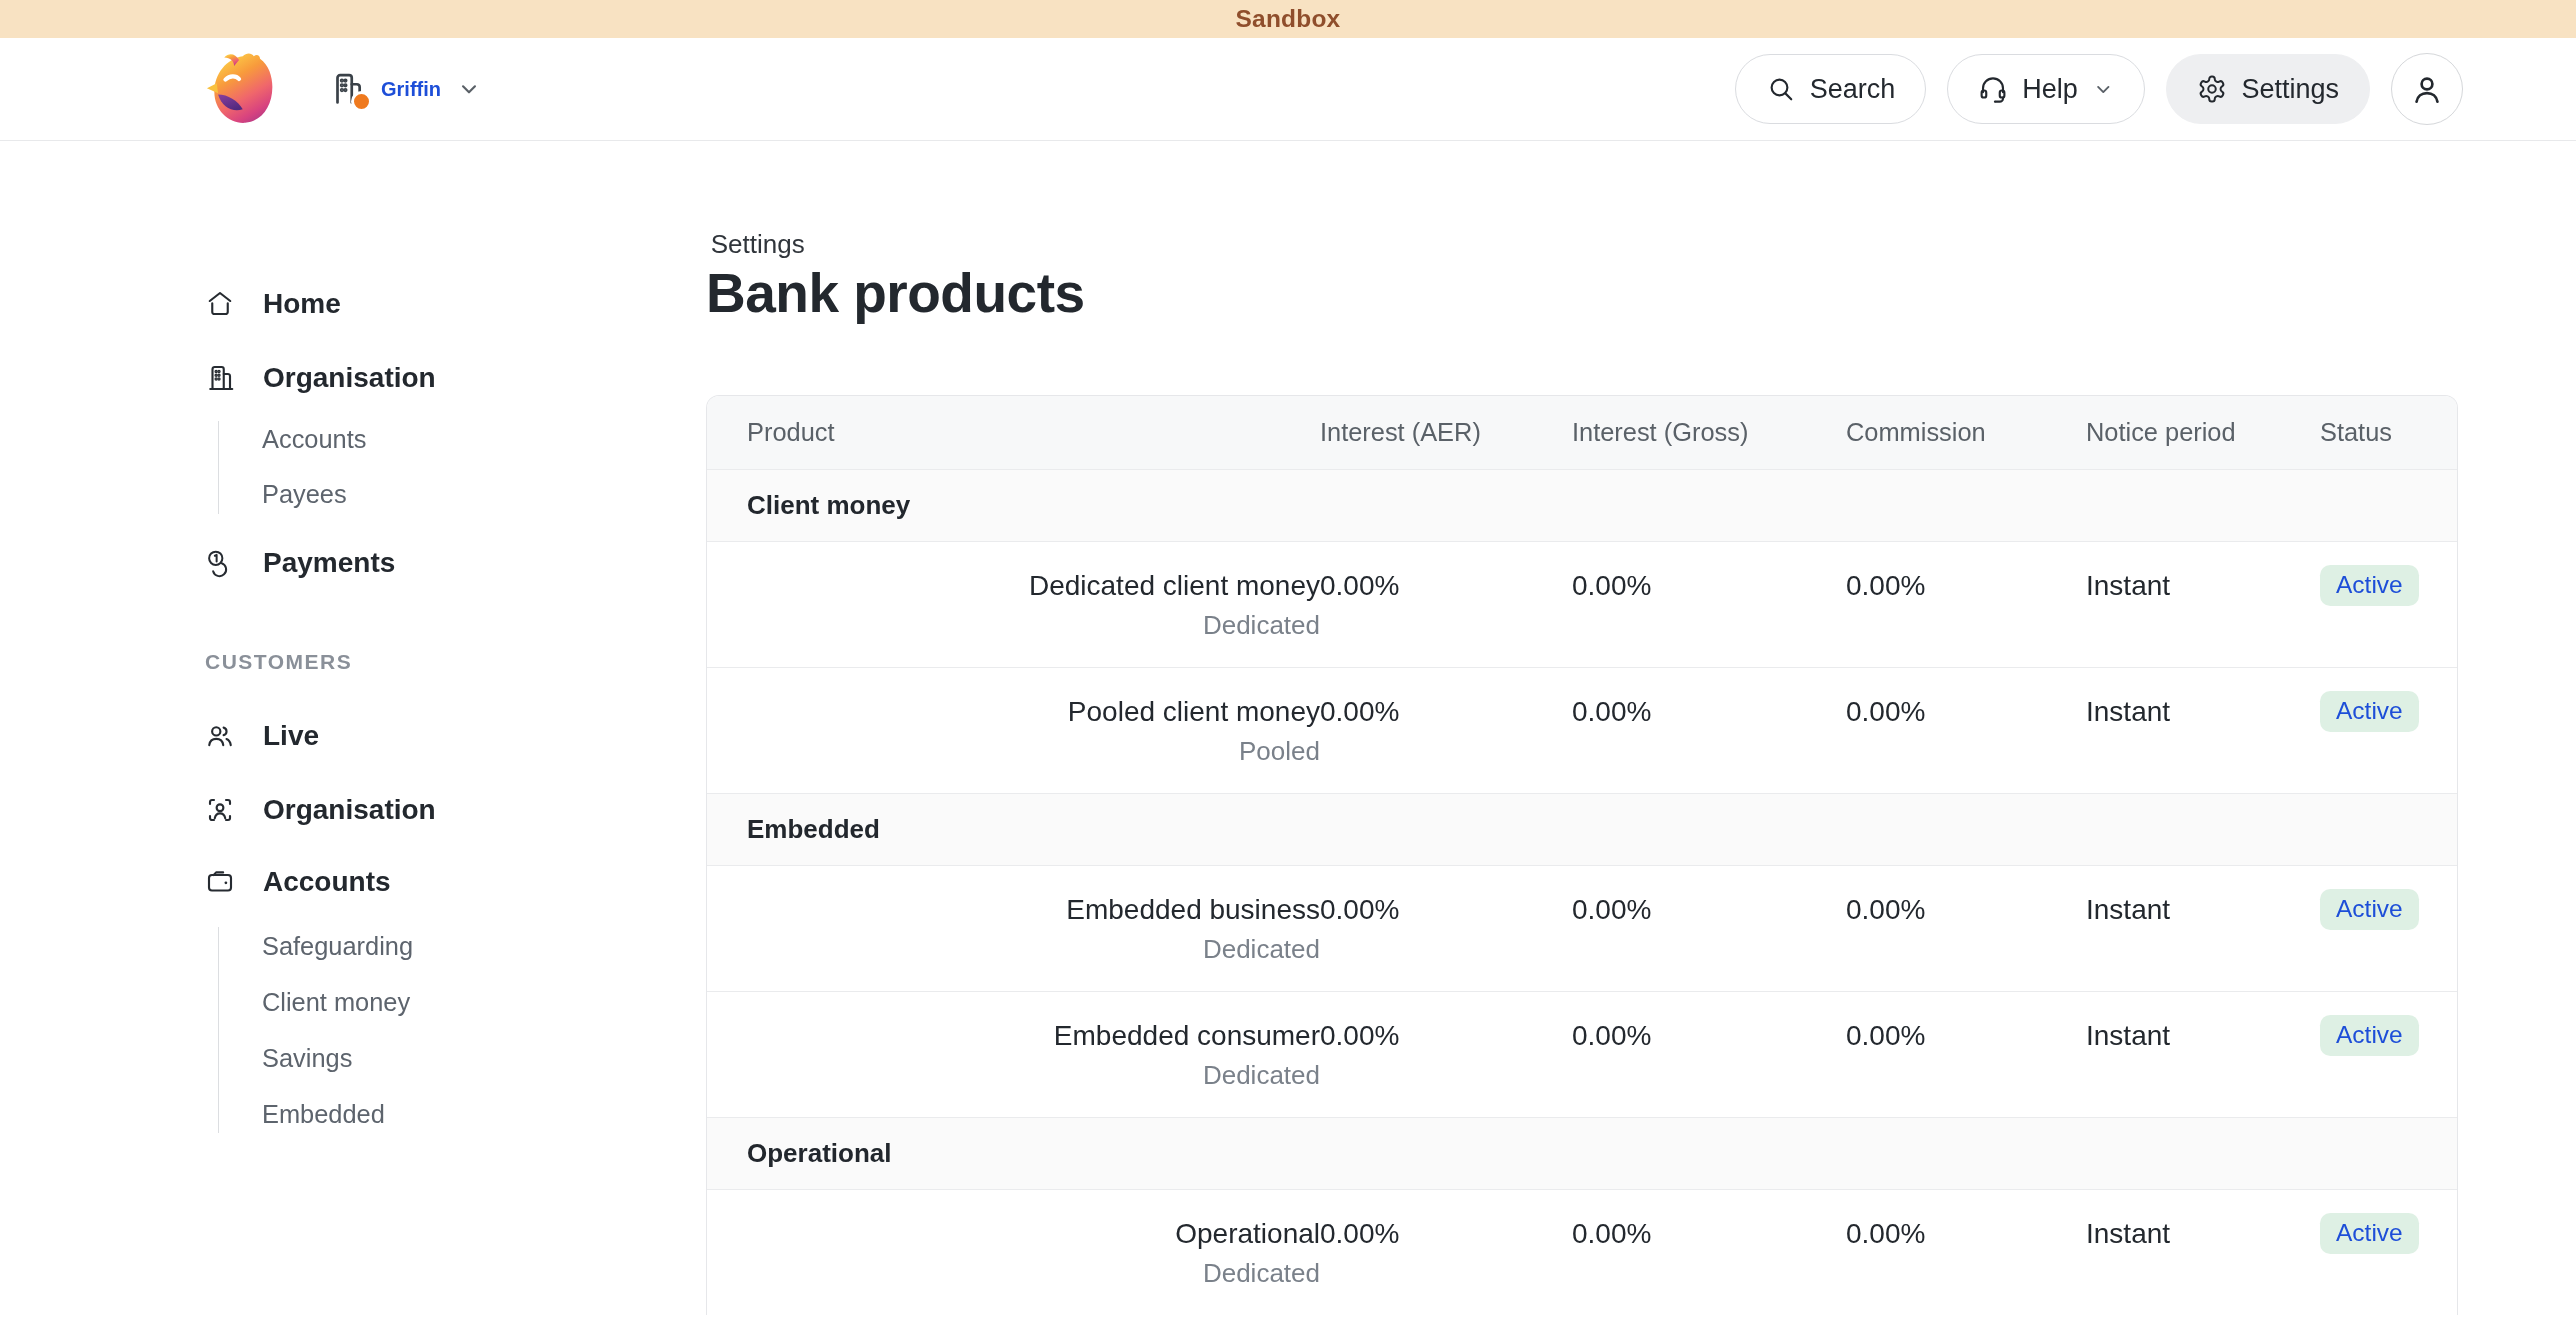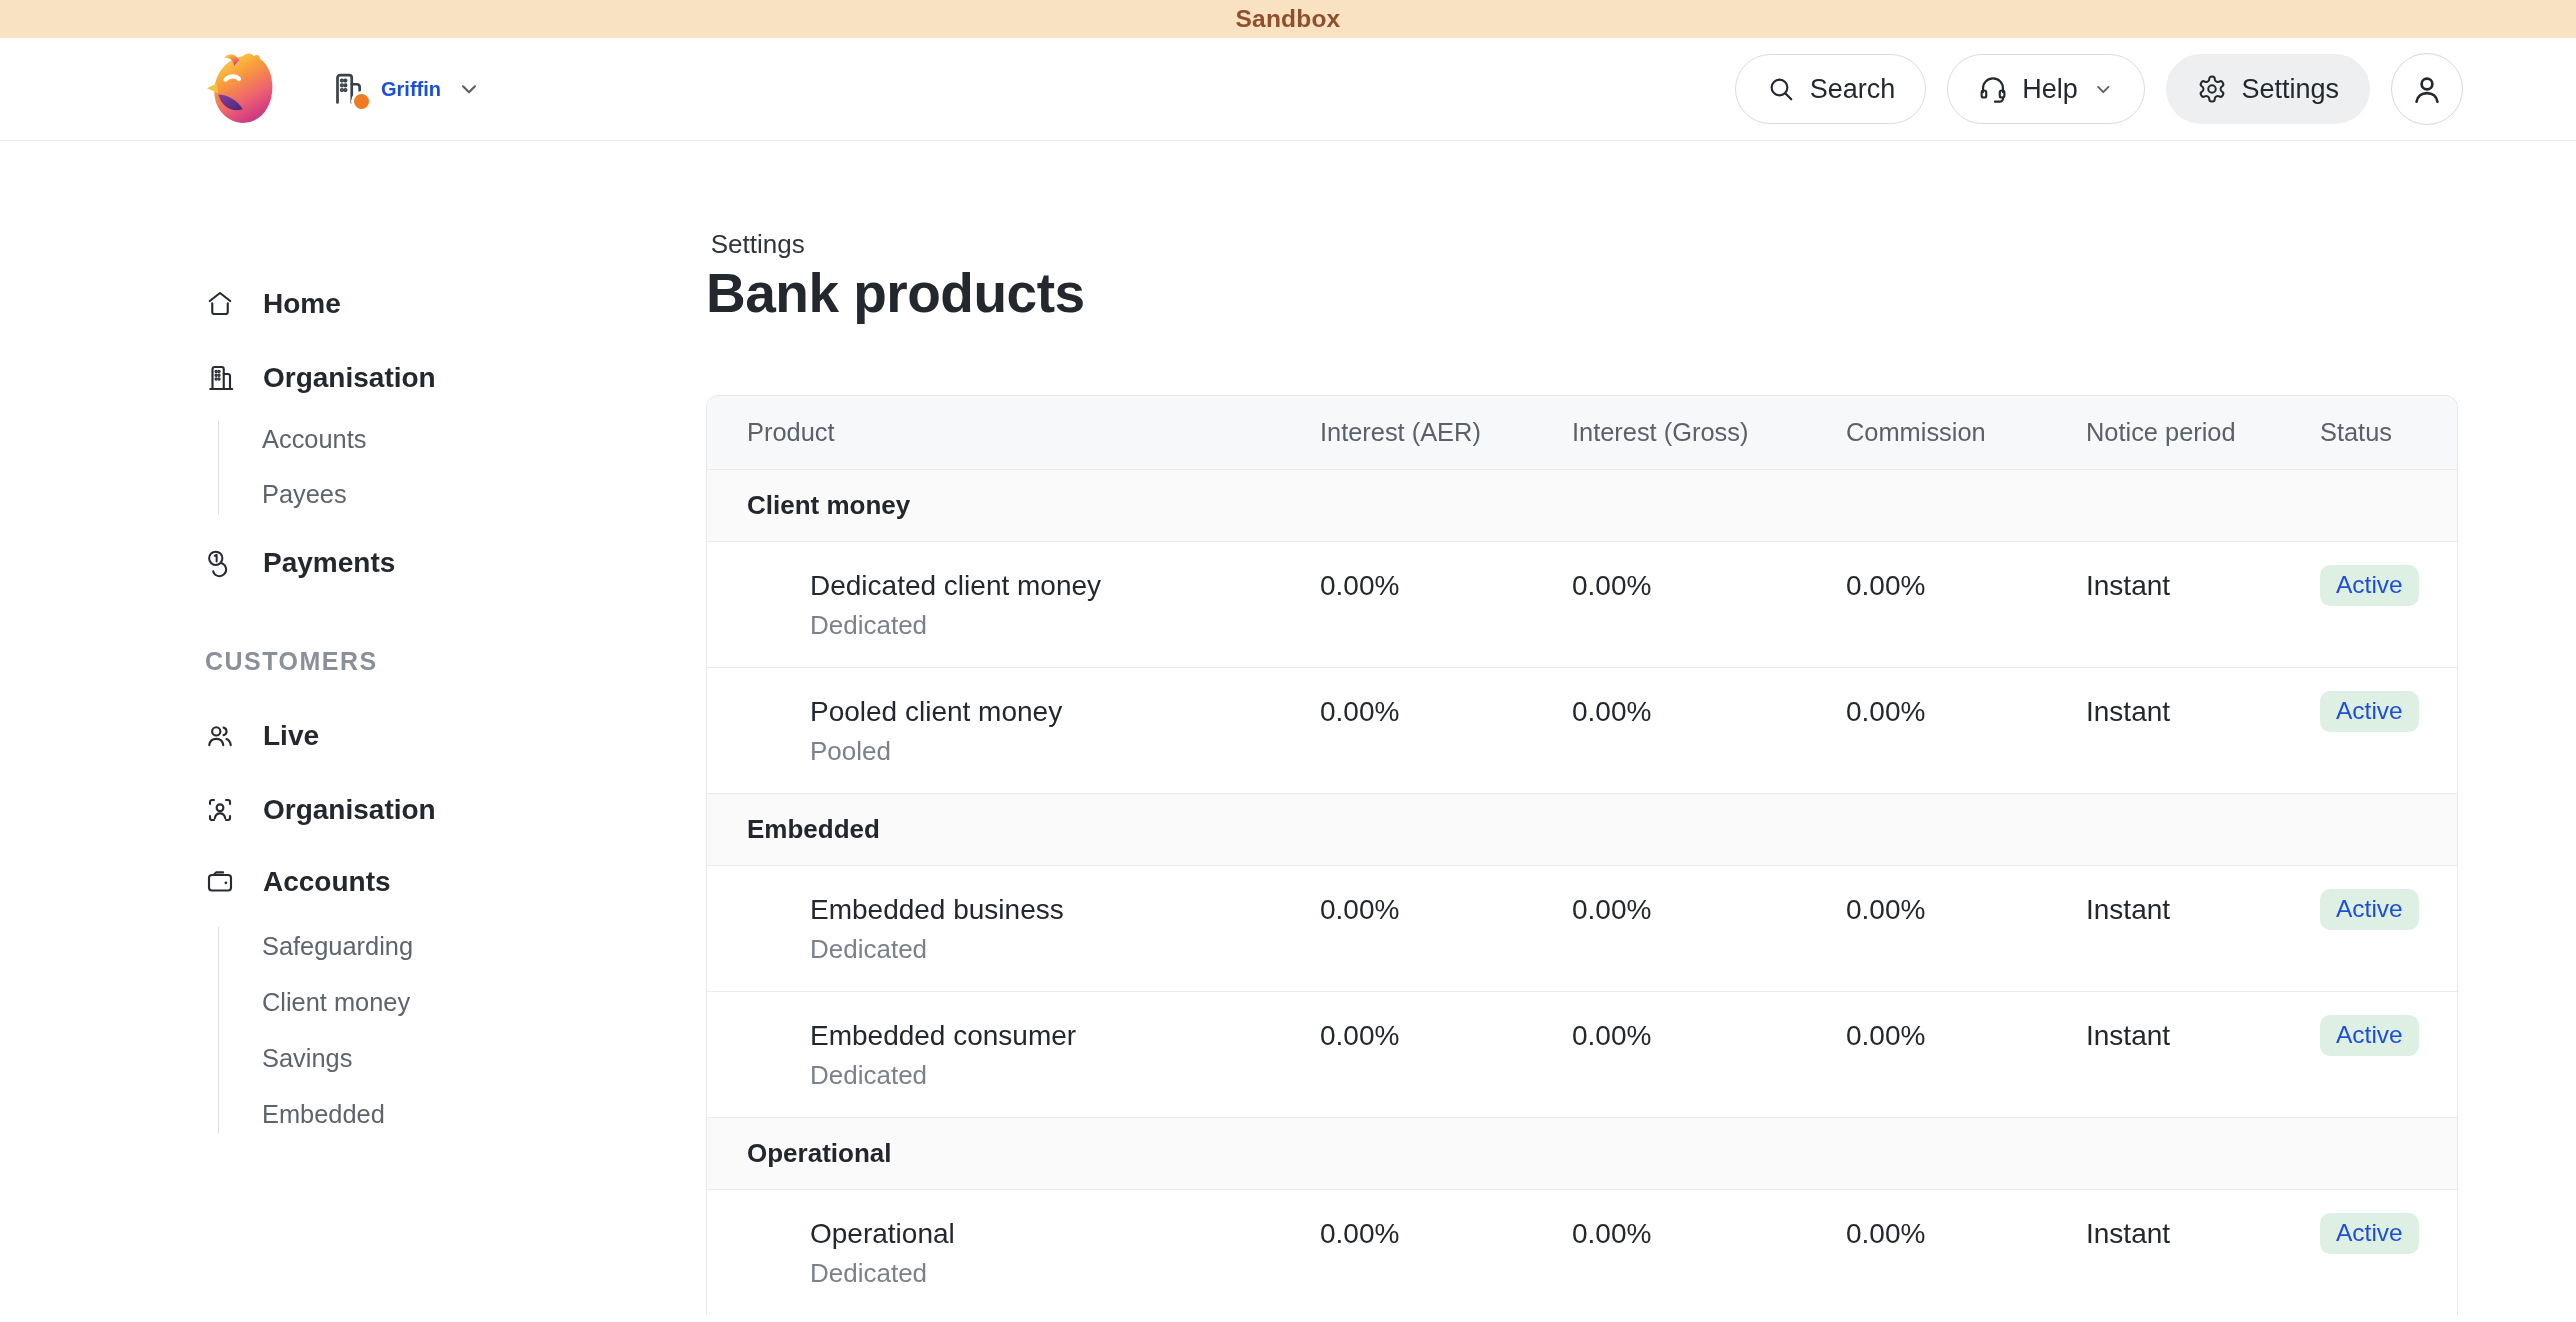--- a/index.html
+++ b/index.html
@@ -68,21 +68,21 @@
     padding-left:43px; display:flex; flex-direction:column; gap:17px;
   }
   .subnav-item {
     font-size:25.4px; color:#5d646d; height:38px;
     display:flex; align-items:center; cursor:pointer; white-space:nowrap;
   }
   .mt-org { margin-top:33px; }
   .mt-payments { margin-top:29px; }
   .section-label {
     margin:65px 0 0; height:26px; display:flex; align-items:center;
-    font-size:25px; font-weight:600; letter-spacing:1.5px; color:#8a9099;text-align:right;
+    font-size:21px; font-weight:600; letter-spacing:1.5px; color:#8a9099;text-align:right;
   }
   .mt-live { margin-top:41px; }
   .mt-apps { margin-top:33px; }
   .mt-accounts { margin-top:31px; }
   .subnav.second { margin-top:24.5px; gap:18px; }
 
   
   .main { flex:1; padding:87px 0 0 202px; }
   .breadcrumb { font-size:26px; color:#30353b; margin-left:4.7px; line-height:32px; cursor:pointer; }
   .page-title {
@@ -105,21 +105,21 @@
     height:73px; background:#f7f8f9; align-items:center;
     color:#5a6168; font-size:25.4px; font-weight:500;
   }
   .group-row {
     height:72px; background:#fafafa; display:flex; align-items:center;
     padding-left:40px; font-size:26px; font-weight:600; color:#22272d;
     border-top:1.9px solid #eaebed;
   }
   .data-row { height:126px; border-top:1.9px solid #eaebed; cursor:pointer; background:#fff; }
   .cell { padding-top:24.5px; }
-  .cell-product { padding-left:63px; }
+  .cell-product { padding-left:63px;text-align:right; }
   .product-name { font-size:28px; color:#23282e; line-height:38px; font-weight:400; }
   .product-sub  { font-size:26px; color:#7a818a; line-height:36px; margin-top:2.8px; }
   .value { font-size:28px; color:#23282e; line-height:38px; }
   .cell-status { padding-top:22.6px; }
   .badge {
     display:inline-block; background:#def0e4; color:#1d4ed8;
     font-size:24.5px; line-height:30px; padding:5.6px 16px; border-radius:10.3px;
   }
 </style>
 </head>

